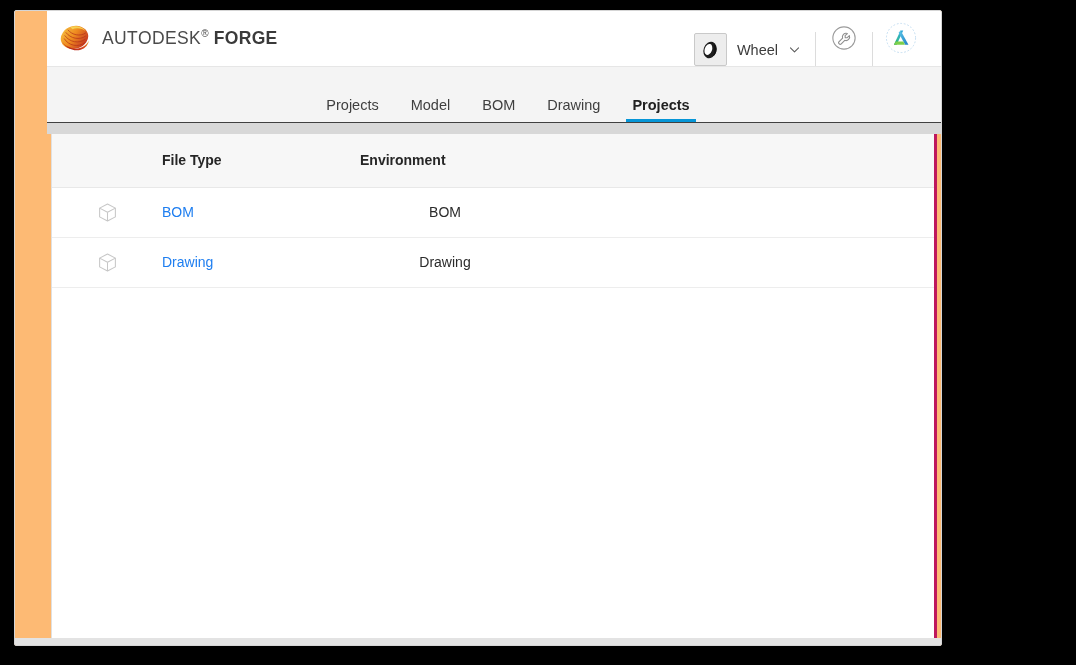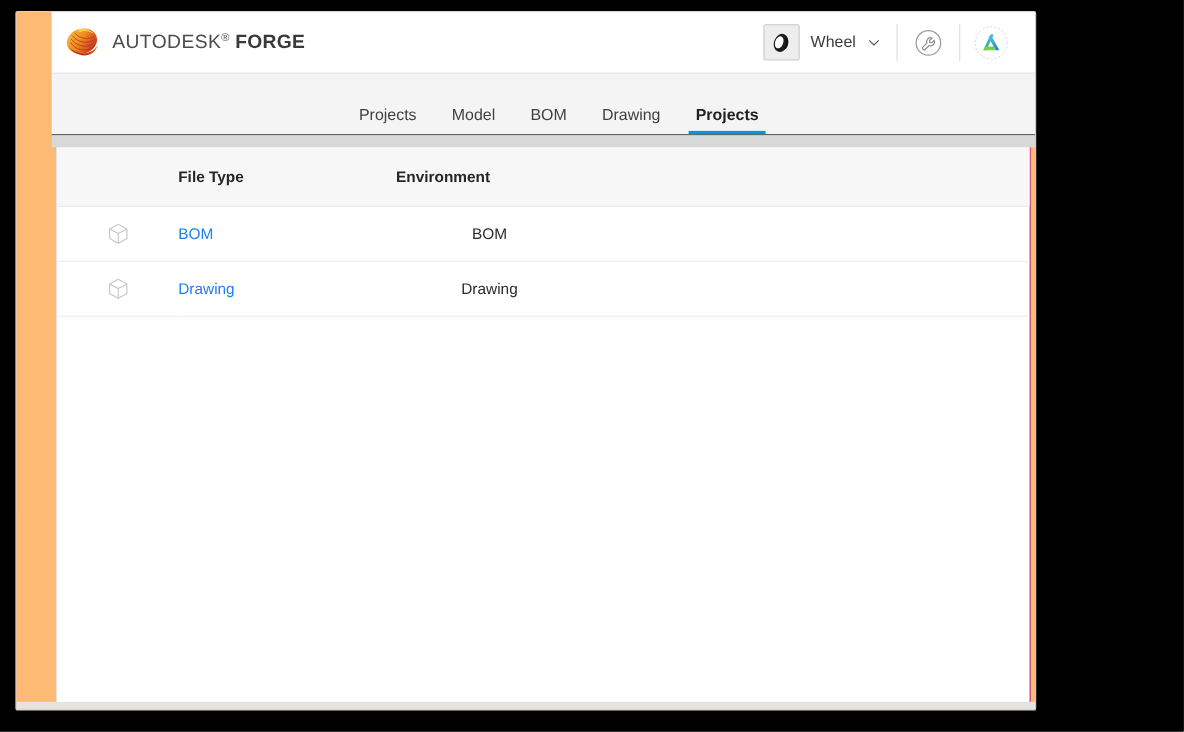--- a/index.html
+++ b/index.html
@@ -70,21 +70,21 @@
   }
   .brand-text .strong {
     font-weight: 700;
     color: #3a3a3a;
     letter-spacing: 0.3px;
   }
 
   .header-right {
     margin-left: auto;
     display: flex;
-    align-items: center;
+    align-items: flex-end;
     height: 100%;
   }
   .product-switch {
     display: flex;
     align-items: center;
     gap: 10px;
     padding-right: 14px;
   }
   .wheel-chip {
     width: 33px;
@@ -169,21 +169,21 @@
     height: 11px;
     background: #d8d8d8;
   }
 
   
   .content {
     position: relative;
     height: 510px;
     background: #ffffff;
     border-left: 1px solid #e0e0e0;
-    border-right: 1px solid #be185d;
+    border-right: 3px solid #be185d;
     margin: 0 4px;
   }
   table.dl-table {
     width: 100%;
     border-collapse: collapse;
     table-layout: fixed;
   }
   table.dl-table thead th {
     background: #f7f7f7;
     height: 53px;

